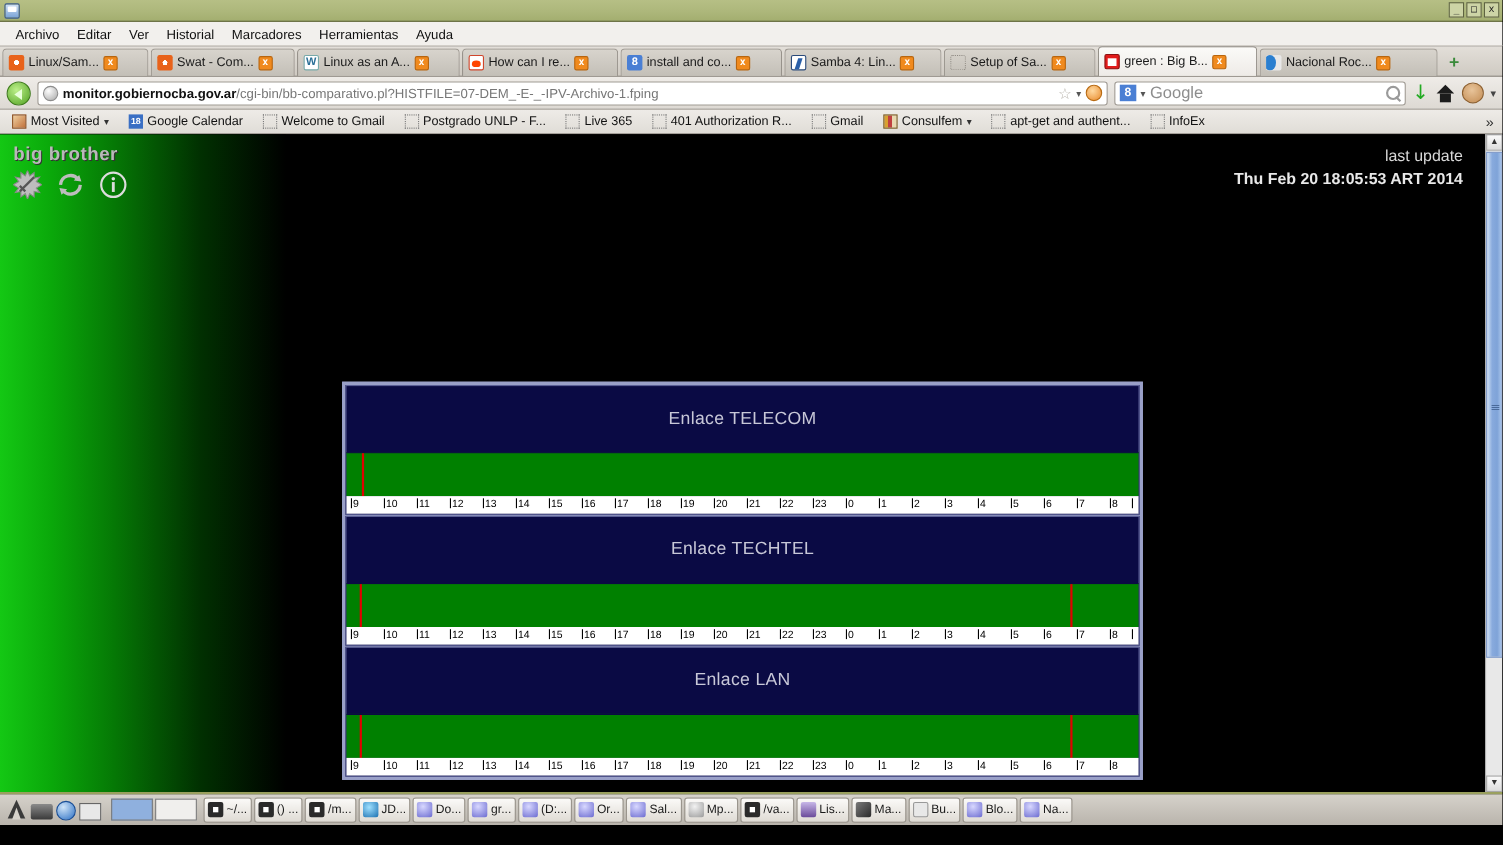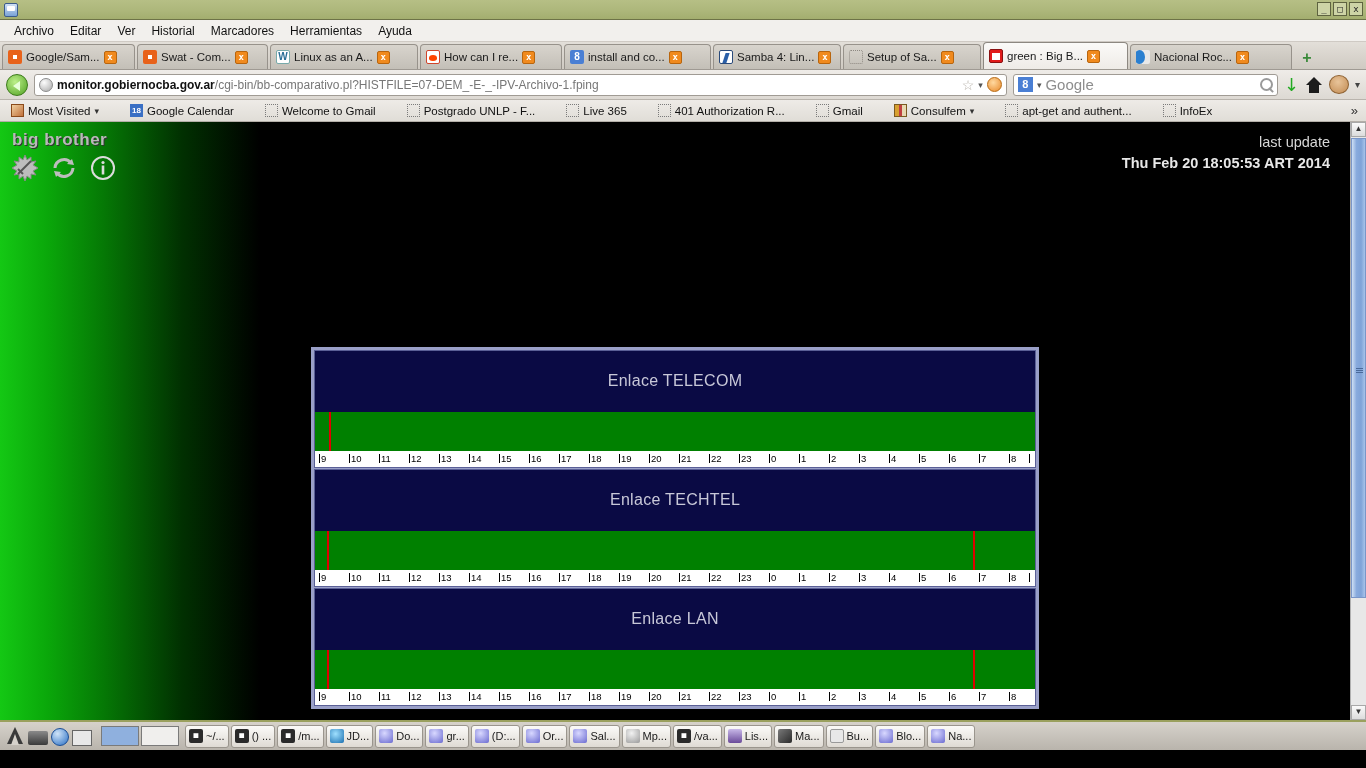--- a/index.html
+++ b/index.html
@@ -112,21 +112,21 @@
     border-bottom:8px solid #1c1c1c;}
   .homeicon:after{content:"";position:absolute;left:4px;top:8px;width:10px;height:8px;
     background:#1c1c1c;}
   .monkey{ width:20px;height:19px;border-radius:50%;
     background:radial-gradient(circle at 45% 35%,#e8c49a,#c28b52);
     border:1px solid #8d6030;flex:0 0 auto;}
   .vcaret{ color:#444;font-size:10px;flex:0 0 auto;}
 
   
   .bmbar{ height:22px; background:linear-gradient(180deg,#eeebe7,#e0ddd7);
-    display:flex; align-items:center; gap:17px; padding:0 4px;
+    display:flex; align-items:center; gap:4px; padding:0 4px;
     border-bottom:1px solid #b4afa8; font-size:11.5px; color:#111; overflow:hidden;justify-content:flex-end;}
   .bm{ display:flex;align-items:center;gap:4px;padding:1px 7px;white-space:nowrap;}
   .bm .bi{ width:13px;height:13px;flex:0 0 auto;}
   .bi-dotted{ border:1px dotted #7a7a7a; }
   .bi-mv{ background:linear-gradient(135deg,#f0d0a0,#c0703a);border:1px solid #8a4a1a;}
   .bi-cal{ background:#3a6fc4;color:#fff;font-size:8px;font-weight:bold;
     text-align:center;line-height:13px;}
   .bi-books{ background:linear-gradient(90deg,#d8a030 33%,#c04040 33% 66%,#e8d8b0 66%);
     border:1px solid #7a5a20;}
   .bm .vv{ font-size:9px; color:#333; }
@@ -255,21 +255,21 @@
   <span>Ver</span>
   <span>Historial</span>
   <span>Marcadores</span>
   <span>Herramientas</span>
   <span>Ayuda</span>
 </div>
 
 <div class="tabbar">
   <div class="tab" style="width:133px">
     <span class="fav fav-ubuntu"></span>
-    <span class="lbl">Google/Sam...</span>
+    <span class="lbl">Linux/Sam...</span>
     <span class="x">x</span>
   </div>
   <div class="tab" style="width:131px">
     <span class="fav fav-ubuntu"></span>
     <span class="lbl">Swat - Com...</span>
     <span class="x">x</span>
   </div>
   <div class="tab" style="width:148px">
     <span class="fav fav-wp">W</span>
     <span class="lbl">Linux as an A...</span>
@@ -278,21 +278,21 @@
   <div class="tab" style="width:142px">
     <span class="fav fav-reddit"></span>
     <span class="lbl">How can I re...</span>
     <span class="x">x</span>
   </div>
   <div class="tab" style="width:147px">
     <span class="fav fav-g">8</span>
     <span class="lbl">install and co...</span>
     <span class="x">x</span>
   </div>
-  <div class="tab" style="width:128px">
+  <div class="tab" style="width:143px">
     <span class="fav fav-samba4"></span>
     <span class="lbl">Samba 4: Lin...</span>
     <span class="x">x</span>
   </div>
   <div class="tab" style="width:138px">
     <span class="fav fav-blank"></span>
     <span class="lbl">Setup of Sa...</span>
     <span class="x">x</span>
   </div>
   <div class="tab active" style="width:145px">

